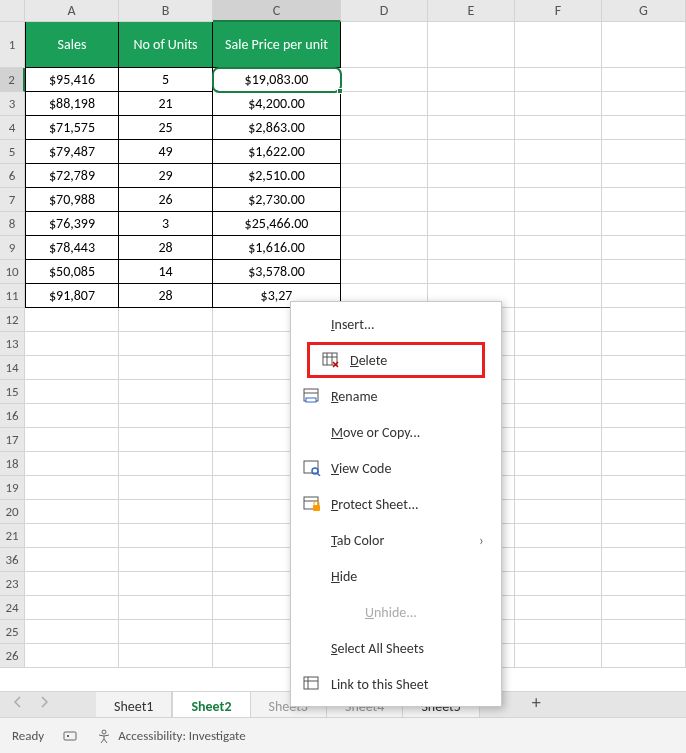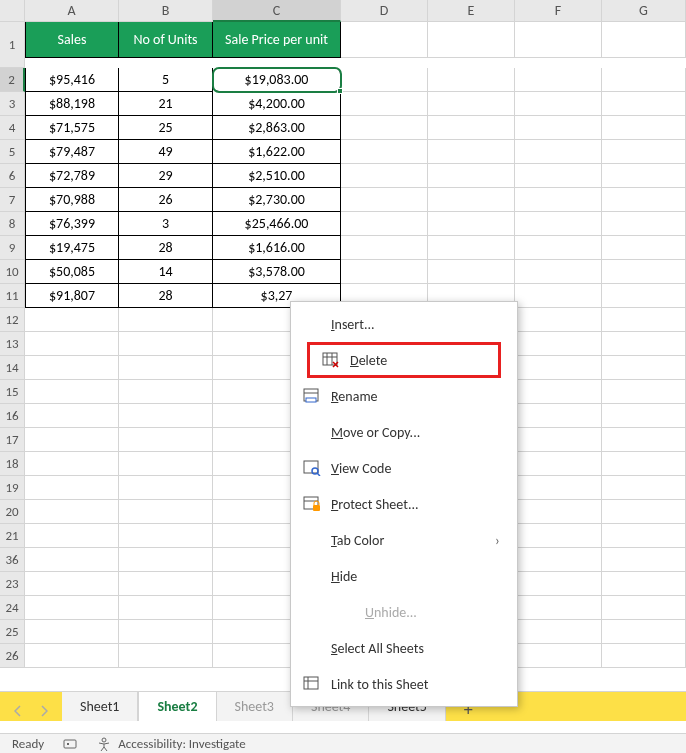--- a/index.html
+++ b/index.html
@@ -26,47 +26,47 @@
     .cell { border-right: 1px solid #d4d4d4; border-bottom: 1px solid #d4d4d4; padding: 2px 4px; display: flex; align-items: center; }
     .cell.center { justify-content: center; }
     
     .header-cell { background: #1a9e58; color: #fff; justify-content: center; text-align: center; font-size: 14px; }
     
     .table-cell { border-right: 1px solid #000; border-bottom: 1px solid #000; }
     .table-cell.first-col { border-left: 1px solid #000; }
     
     .row-1 { height: 46px; }
     .row-1 .row-header { height: 46px; }
-    .row-1 .cell { height: 36px; }
+    .row-1 .cell { height: 46px; }
     .data-row { height: 24px; }
     .data-row .row-header { height: 24px; }
     .data-row .cell { height: 24px; }
     
     .active-cell { outline: 2px solid #1a7e43; outline-offset: -1px; position: relative; border-radius: 6px; }
     .fill-handle { position: absolute; width: 6px; height: 6px; background: #1a7e43; bottom: -3px; right: -3px; border: 1px solid #fff; }
     
-    .context-menu { position: absolute; top: 301px; left: 290px; width: 228px; background: #fff; border: 1px solid #c8c8c8; box-shadow: 2px 2px 8px rgba(0,0,0,0.25); padding: 4px 0; z-index: 100; }
+    .context-menu { position: absolute; top: 301px; left: 290px; width: 212px; background: #fff; border: 1px solid #c8c8c8; box-shadow: 2px 2px 8px rgba(0,0,0,0.25); padding: 4px 0; z-index: 100; }
     .menu-item { display: flex; align-items: center; height: 36px; padding: 0 10px; font-size: 14px; color: #333; cursor: default; }
     .menu-item.disabled { color: #aaa; padding-left: 44px; }
     .menu-icon { width: 22px; height: 18px; margin-right: 8px; display: flex; align-items: center; justify-content: center; }
     .menu-label { flex: 1; }
     .menu-label u { text-decoration: underline; }
     .menu-arrow { width: 12px; color: #666; }
     .menu-highlight { border: 3px solid #e82020; margin: 0 16px; }
     
-    .tab-bar { position: absolute; bottom: 32px; left: 0; right: 0; height: 30px; background: #fde047; border-top: 1px solid #d4d4d4; display: flex; align-items: flex-end; }
+    .tab-bar { position: absolute; bottom: 32px; left: 0; right: 0; height: 30px; background: #e5e5e5; border-top: 1px solid #d4d4d4; display: flex; align-items: flex-start; gap: 34px; }
     .tab-nav { display: flex; padding: 0 8px; gap: 6px; }
     .tab-nav-btn { width: 20px; height: 20px; display: flex; align-items: center; justify-content: center; color: #888; font-size: 14px; }
     .tabs { display: flex; align-items: flex-end; height: 100%; }
     .tab { padding: 6px 18px; font-size: 14px; color: #333; border-right: 1px solid #d4d4d4; background: #f3f3f3; }
     .tab.active { background: #fff; border-top: 1px solid #d4d4d4; border-left: 1px solid #d4d4d4; font-weight: 600; color: #1a7e43; }
     .tab.truncated { color: #999; }
     .new-tab { padding: 0 18px; font-size: 18px; color: #555; }
     
-    .status-bar { position: absolute; bottom: 0; left: 0; right: 0; height: 20px; background: #f3f3f3; border-top: 1px solid #d4d4d4; display: flex; align-items: center; padding: 0 12px; font-size: 13px; color: #555; gap: 18px; }
+    .status-bar { position: absolute; bottom: 0; left: 0; right: 0; height: 36px; background: #f3f3f3; border-top: 1px solid #d4d4d4; display: flex; align-items: center; padding: 0 12px; font-size: 13px; color: #555; gap: 18px; }
     .status-icon { display: flex; align-items: center; gap: 6px; }
     
     svg { display: block; }
   </style>
 </head>
 <body>
 
 <div class="sheet-container">
   <div class="col-headers">
     <div class="corner"></div>
@@ -156,21 +156,21 @@
     <div class="cell col-A center table-cell first-col">$76,399</div>
     <div class="cell col-B center table-cell">3</div>
     <div class="cell col-C center table-cell ">$25,466.00</div>
     <div class="cell col-D"></div>
     <div class="cell col-E"></div>
     <div class="cell col-F"></div>
     <div class="cell col-G"></div>
       </div>
       <div class="row data-row">
     <div class="row-header ">9</div>
-    <div class="cell col-A center table-cell first-col">$19,475</div>
+    <div class="cell col-A center table-cell first-col">$78,443</div>
     <div class="cell col-B center table-cell">28</div>
     <div class="cell col-C center table-cell ">$1,616.00</div>
     <div class="cell col-D"></div>
     <div class="cell col-E"></div>
     <div class="cell col-F"></div>
     <div class="cell col-G"></div>
       </div>
       <div class="row data-row">
     <div class="row-header ">10</div>
     <div class="cell col-A center table-cell first-col">$50,085</div>

